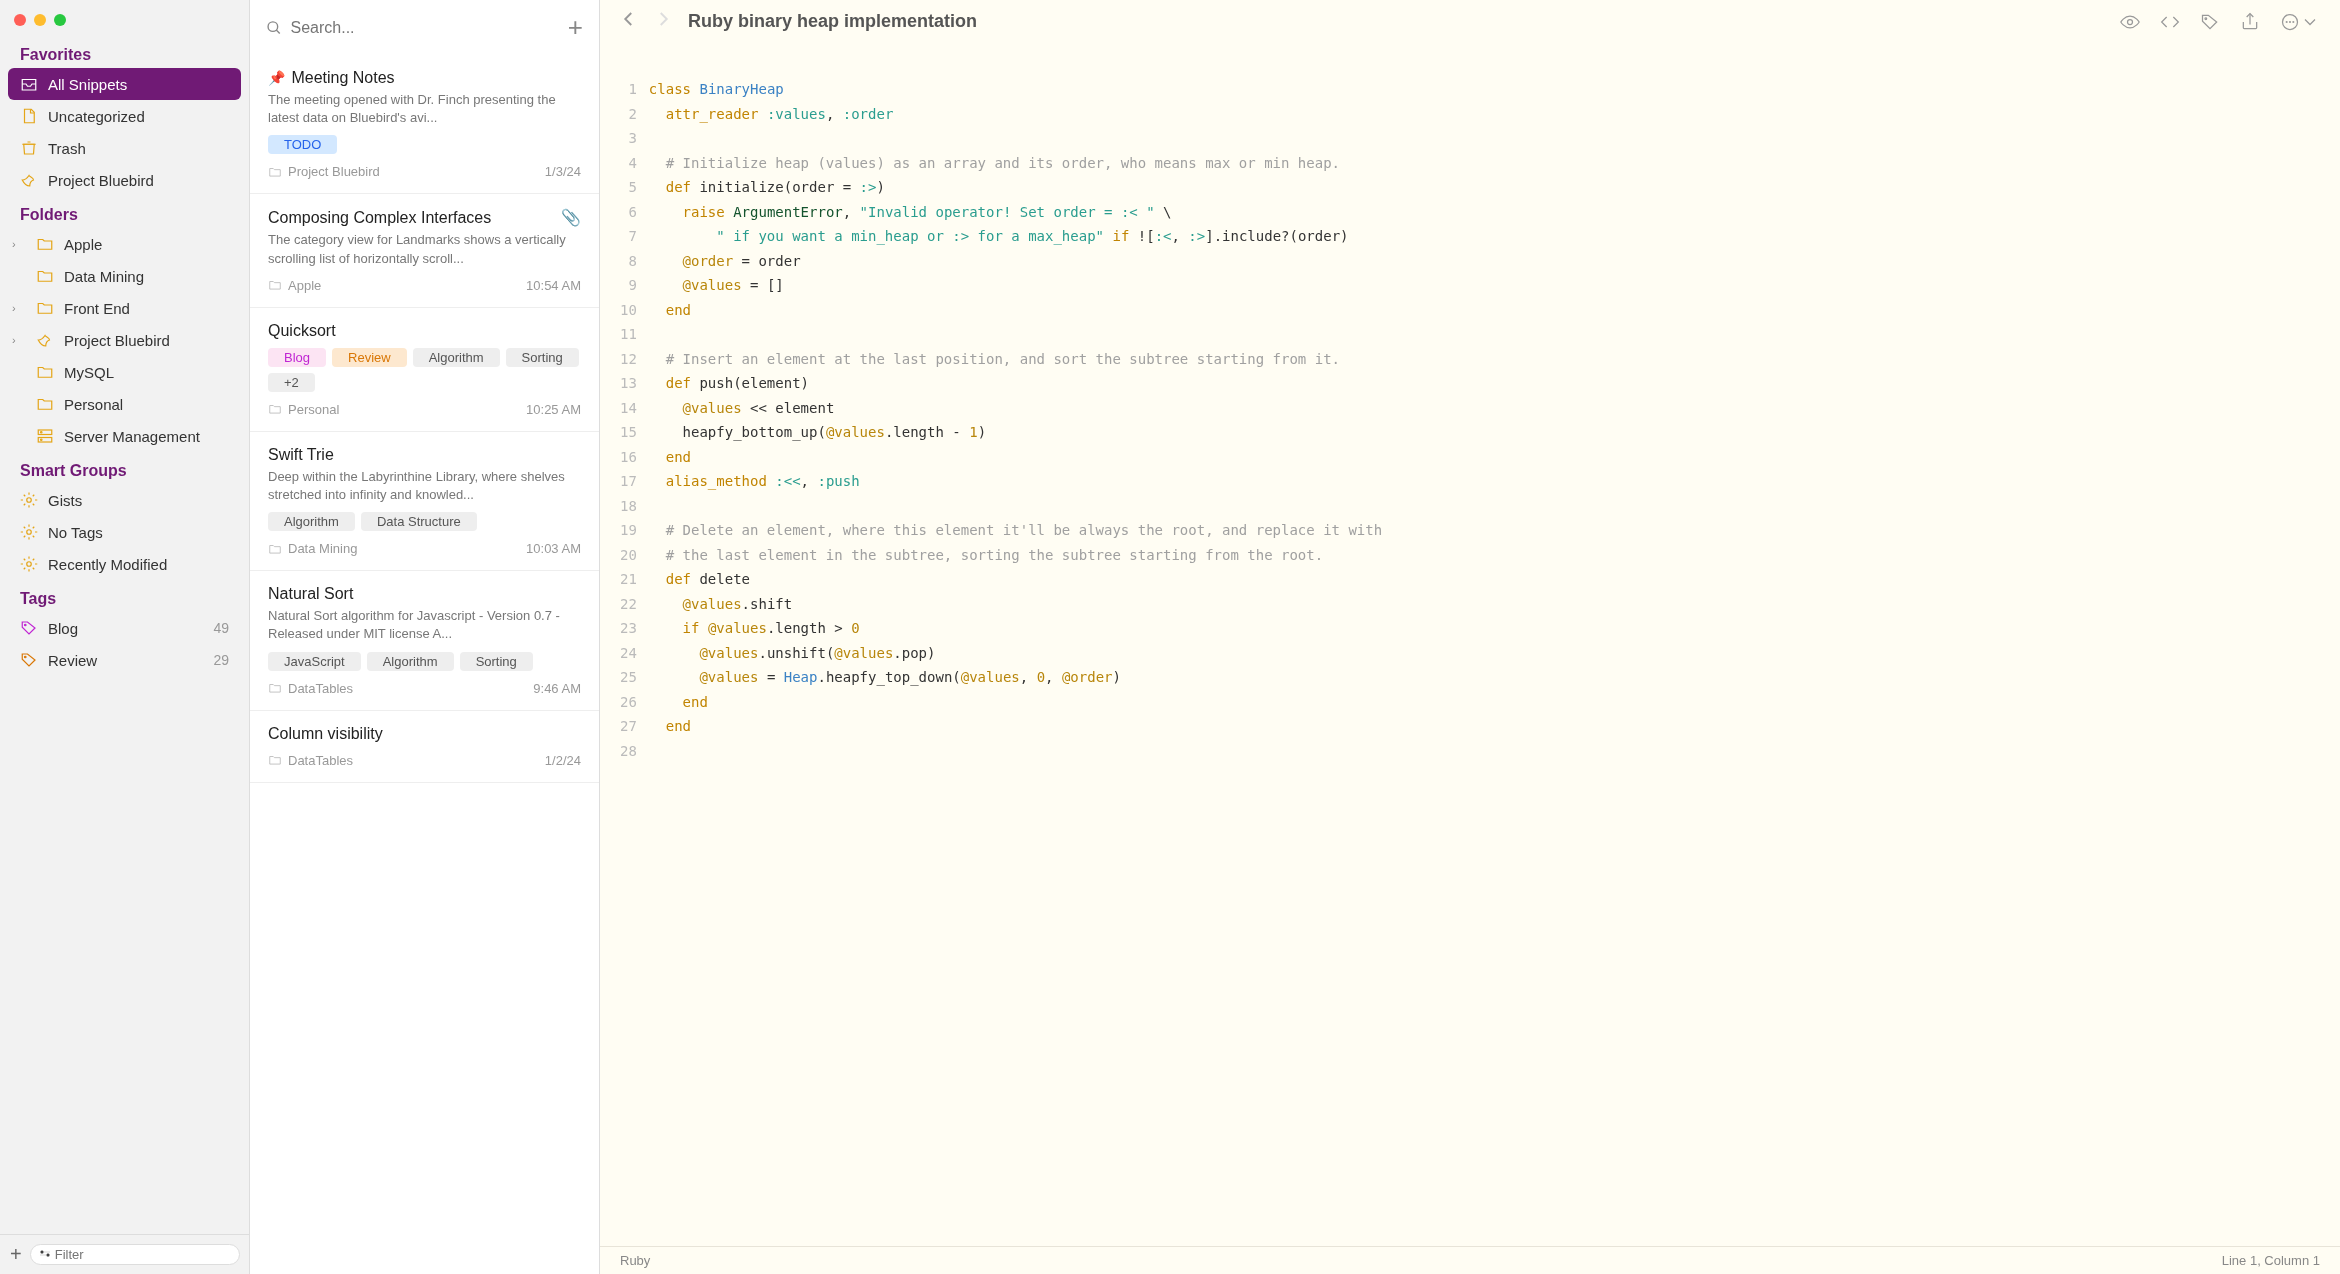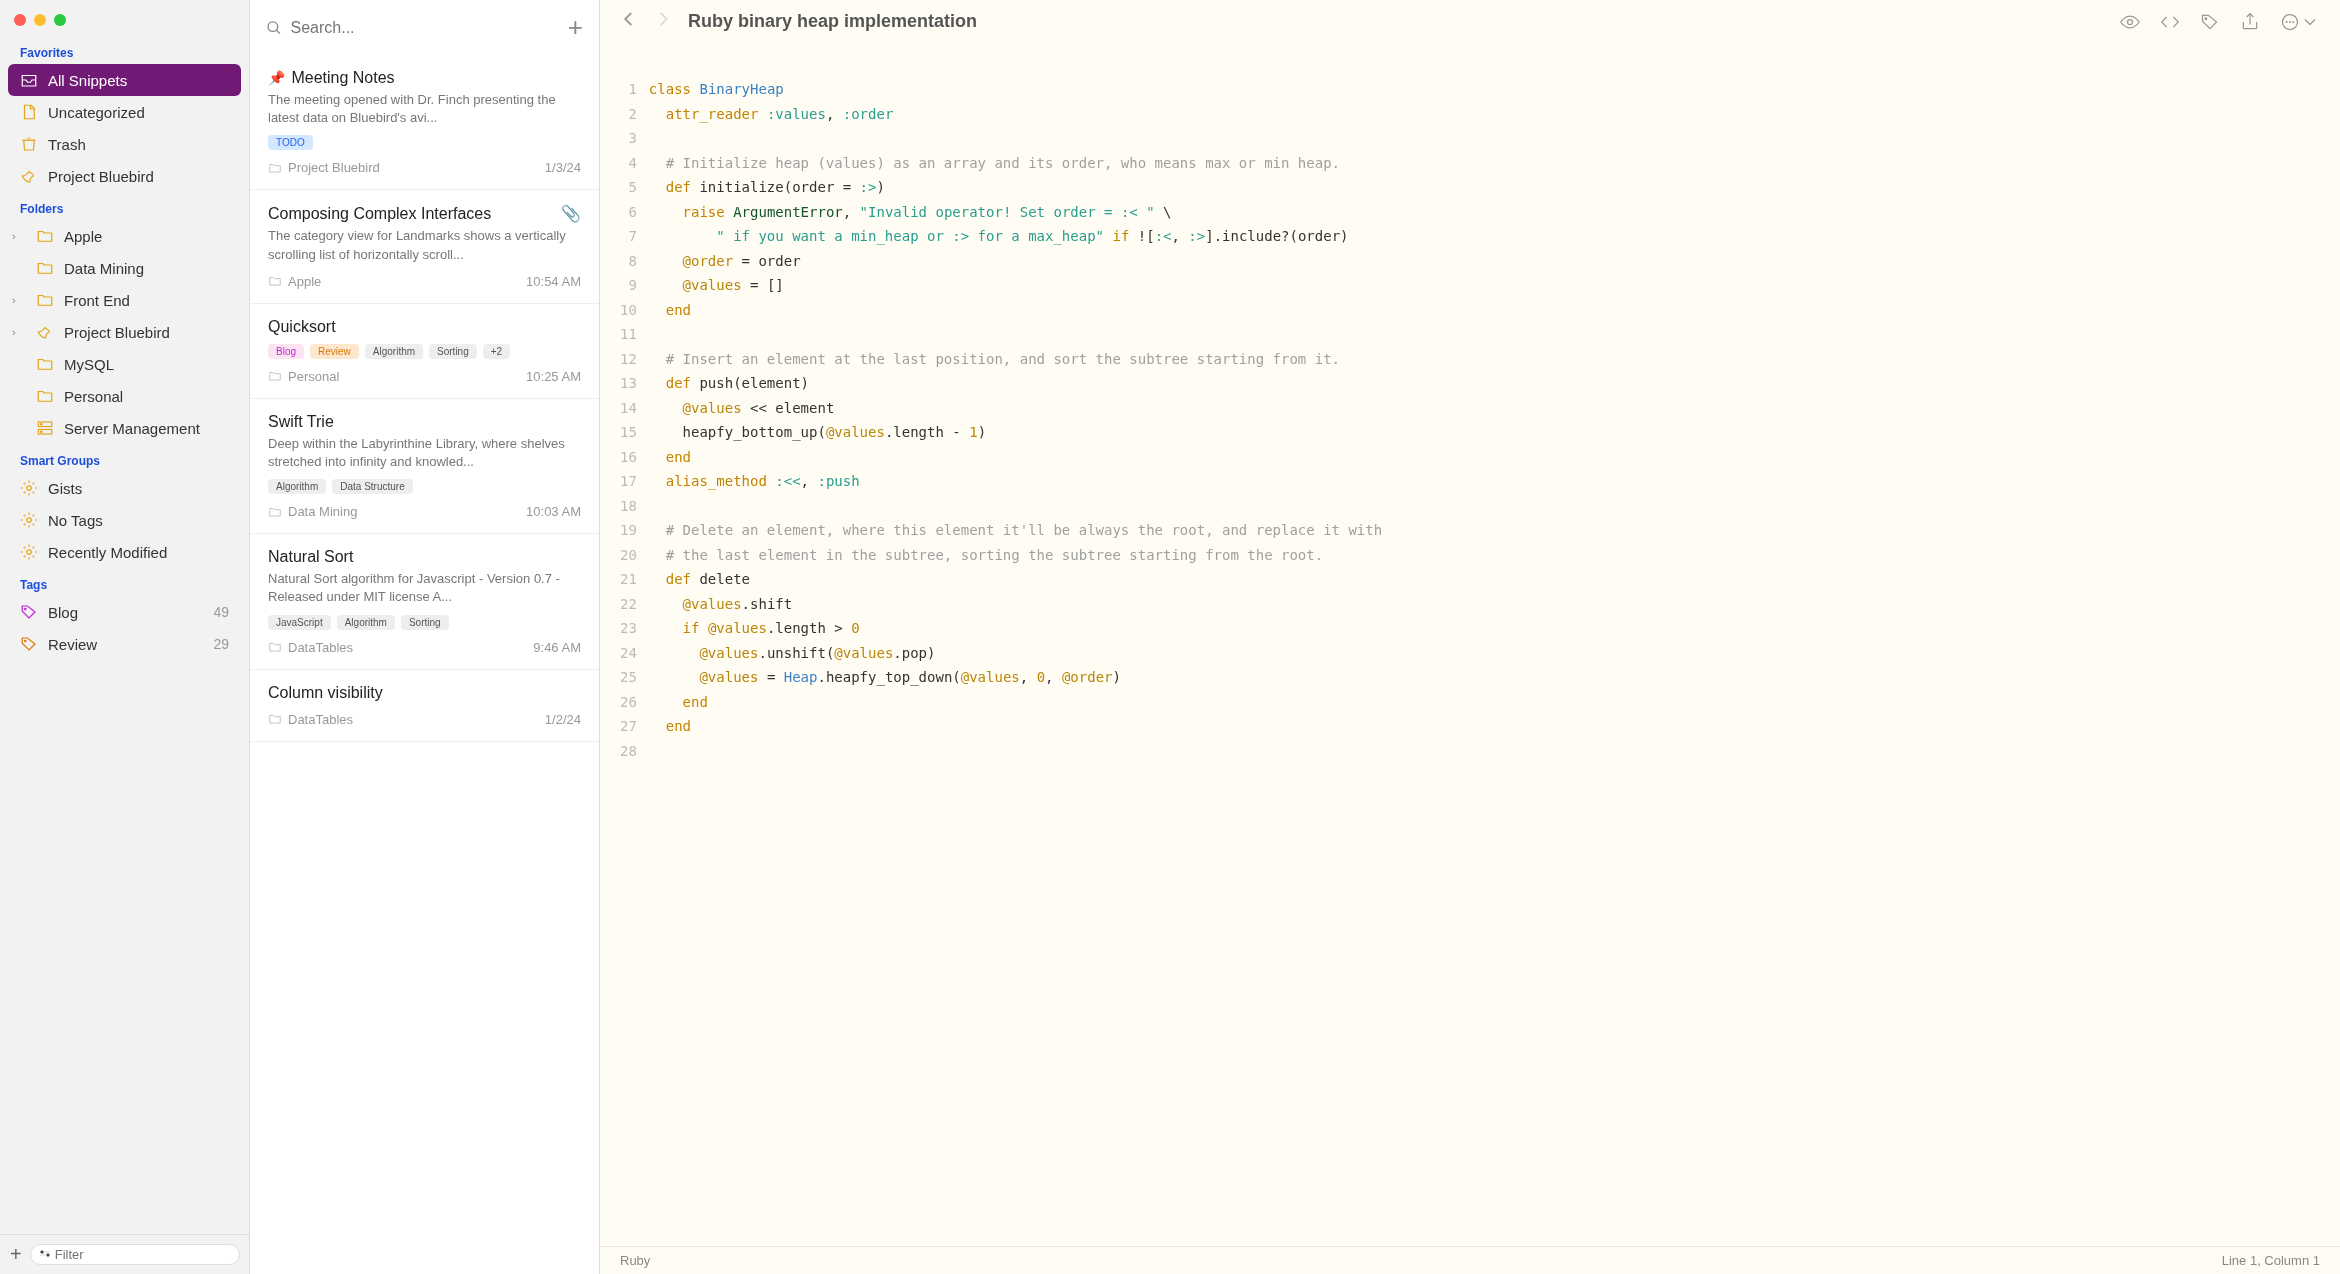--- a/index.html
+++ b/index.html
@@ -22,22 +22,22 @@
   flex-direction: column;
   overflow: hidden;
 }
 .traffic-lights { display: flex; gap: 8px; padding: 14px 14px 10px; }
 .tl { width: 12px; height: 12px; border-radius: 50%; }
 .tl.red { background: #ff5f57; }
 .tl.yellow { background: #febc2e; }
 .tl.green { background: #28c840; }
 .sidebar-scroll { flex: 1; overflow-y: auto; padding: 0 8px; }
 .section-header {
-  font-size: 12px;
-  color: #1d4ed8;
+  font-size: 16px;
+  color: #701a75;
   font-weight: 600;
   padding: 10px 12px 4px;
 }
 .nav-item {
   display: flex;
   align-items: center;
   gap: 10px;
   padding: 7px 12px;
   border-radius: 6px;
   cursor: pointer;
@@ -107,22 +107,22 @@
 .snippet {
   padding: 14px 18px;
   border-bottom: 1px solid #eee;
   cursor: pointer;
 }
 .snip-title { font-size: 16px; font-weight: 500; color: #222; display: flex; align-items: center; gap: 6px; }
 .pin-icon { color: #e4a517; font-size: 14px; }
 .snip-excerpt { font-size: 13px; color: #777; margin-top: 4px; line-height: 1.4; max-height: 2.8em; overflow: hidden; }
 .snip-tags { display: flex; gap: 6px; flex-wrap: wrap; margin-top: 8px; }
 .tag-pill {
-  font-size: 10px;
-  padding: 2px 8px;
+  font-size: 13px;
+  padding: 2px 16px;
   border-radius: 4px;
   background: #eee;
   color: #555;
 }
 .tag-pill.blue { background: #d3e8ff; color: #2563eb; }
 .tag-pill.pink { background: #fce4f3; color: #c026d3; }
 .tag-pill.orange { background: #fde8cf; color: #d97706; }
 .snip-footer {
   display: flex;
   align-items: center;

